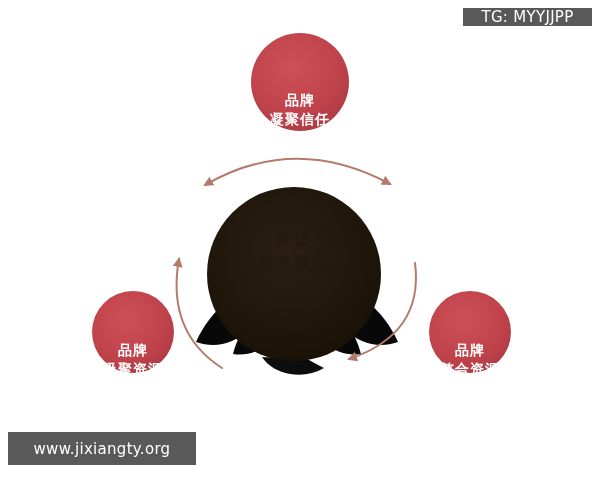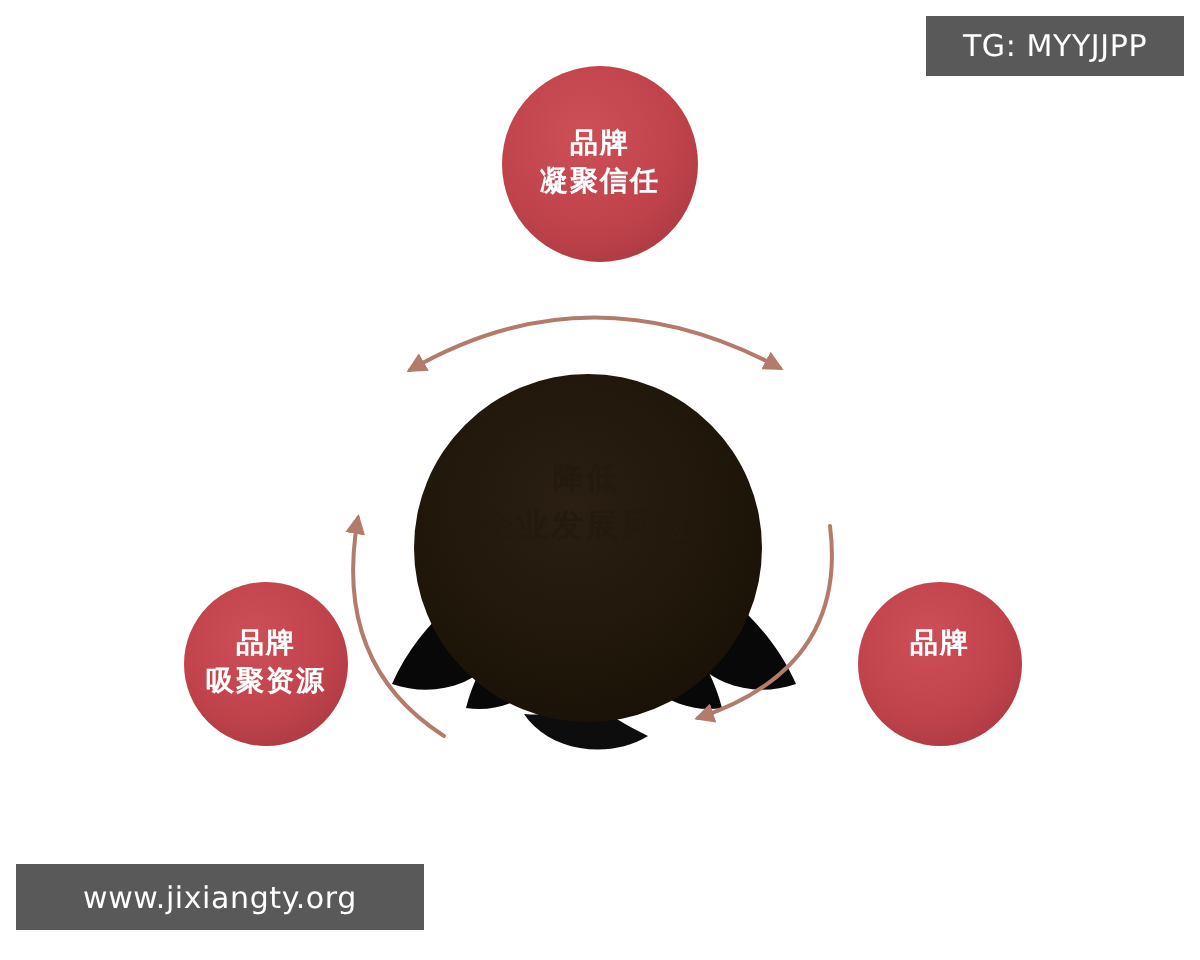--- a/index.html
+++ b/index.html
@@ -29,27 +29,27 @@
     letter-spacing: 0.3px;
     display: flex;
     align-items: center;
     justify-content: center;
     white-space: nowrap;
   }
   #wm-tag {
     top: 8px;
     left: 463px;
     width: 129px;
-    height: 30px;
+    height: 18px;
     font-size: 15px;
   }
   #wm-url {
     top: 432px;
     left: 8px;
-    width: 204px;
+    width: 188px;
     height: 33px;
     font-size: 15px;
   }
 
   
   #diagram {
     position: absolute;
     top: 0;
     left: 0;
     width: 600px;
@@ -61,21 +61,21 @@
     position: absolute;
     text-align: center;
     color: #ffffff;
     font-size: 14px;
     line-height: 19px;
     font-weight: 700;
     letter-spacing: 1px;
     pointer-events: none;
     white-space: nowrap;
   }
-  .node-label .l1 { display: block; }
+  .node-label .l1 { display: block; margin-top: 28px; }
   .node-label .l2 { display: block; }
 
   #label-top    { left: 240px; top: 63px;  width: 120px; }
   #label-left   { left: 73px;  top: 313px; width: 120px; }
   #label-right  { left: 410px; top: 313px; width: 120px; }
 
   #label-center {
     position: absolute;
     left: 203px;
     top: 228px;
@@ -145,20 +145,21 @@
     <span class="l2">凝聚信任</span>
   </div>
 
   <div class="node-label" id="label-left">
     <span class="l1">品牌</span>
     <span class="l2">吸聚资源</span>
   </div>
 
   <div class="node-label" id="label-right">
     <span class="l1">品牌</span>
+    <span class="l2">整合资源</span>
   </div>
 
   <div id="label-center">
     <span class="c1" style="display:block;">降低</span>
     <span class="c2" style="display:block;">企业发展风险</span>
   </div>
 
   <div class="wm" id="wm-tag">TG: MYYJJPP</div>
   <div class="wm" id="wm-url">www.jixiangty.org</div>
 

